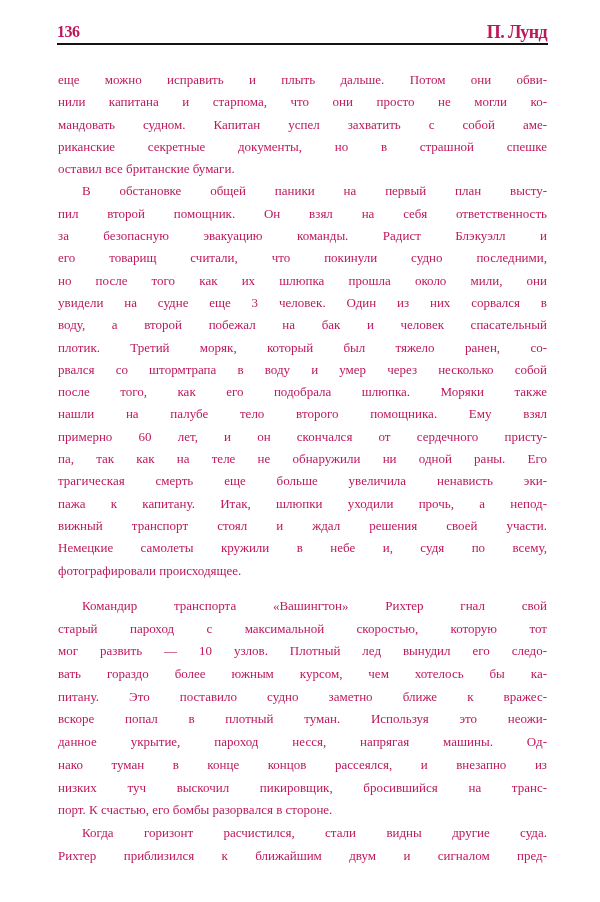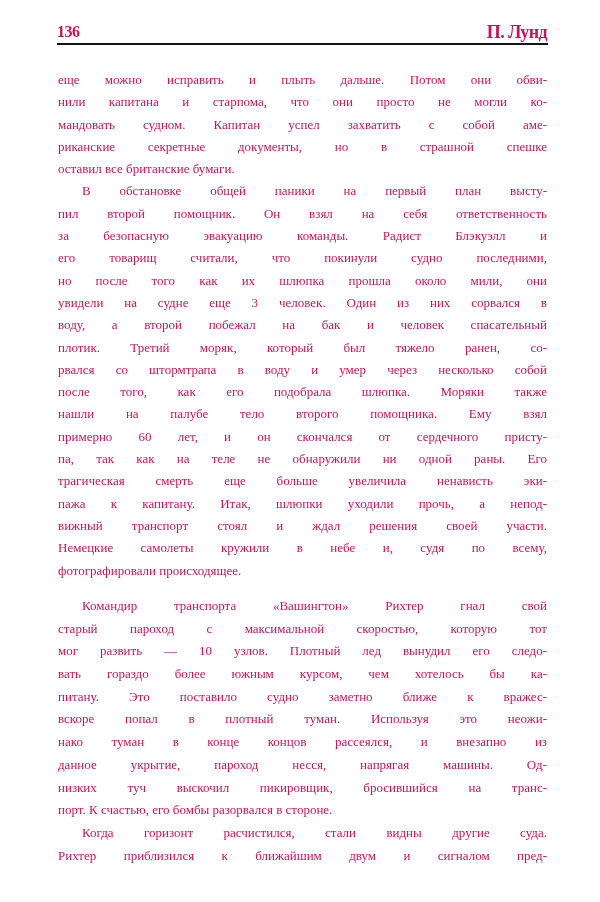--- a/index.html
+++ b/index.html
@@ -79,22 +79,22 @@
   </div>
 
   <div class="block" id="block-b">
     <div>
       <span class="line indent">Командир транспорта «Вашингтон» Рихтер гнал свой</span>
       <span class="line">старый пароход с максимальной скоростью, которую тот</span>
       <span class="line">мог развить — 10 узлов. Плотный лед вынудил его следо-</span>
       <span class="line">вать гораздо более южным курсом, чем хотелось бы ка-</span>
       <span class="line">питану. Это поставило судно заметно ближе к вражес-</span>
       <span class="line">вскоре попал в плотный туман. Используя это неожи-</span>
+      <span class="line">данное укрытие, пароход несся, напрягая машины. Од-</span>
       <span class="line">нако туман в конце концов рассеялся, и внезапно из</span>
-      <span class="line">данное укрытие, пароход несся, напрягая машины. Од-</span>
       <span class="line">низких туч выскочил пикировщик, бросившийся на транс-</span>
       <span class="line last">порт. К счастью, его бомбы разорвался в стороне.</span>
     </div>
     <div>
       <span class="line indent">Когда горизонт расчистился, стали видны другие суда.</span>
       <span class="line">Рихтер приблизился к ближайшим двум и сигналом пред-</span>
     </div>
   </div>
 </div>
 

